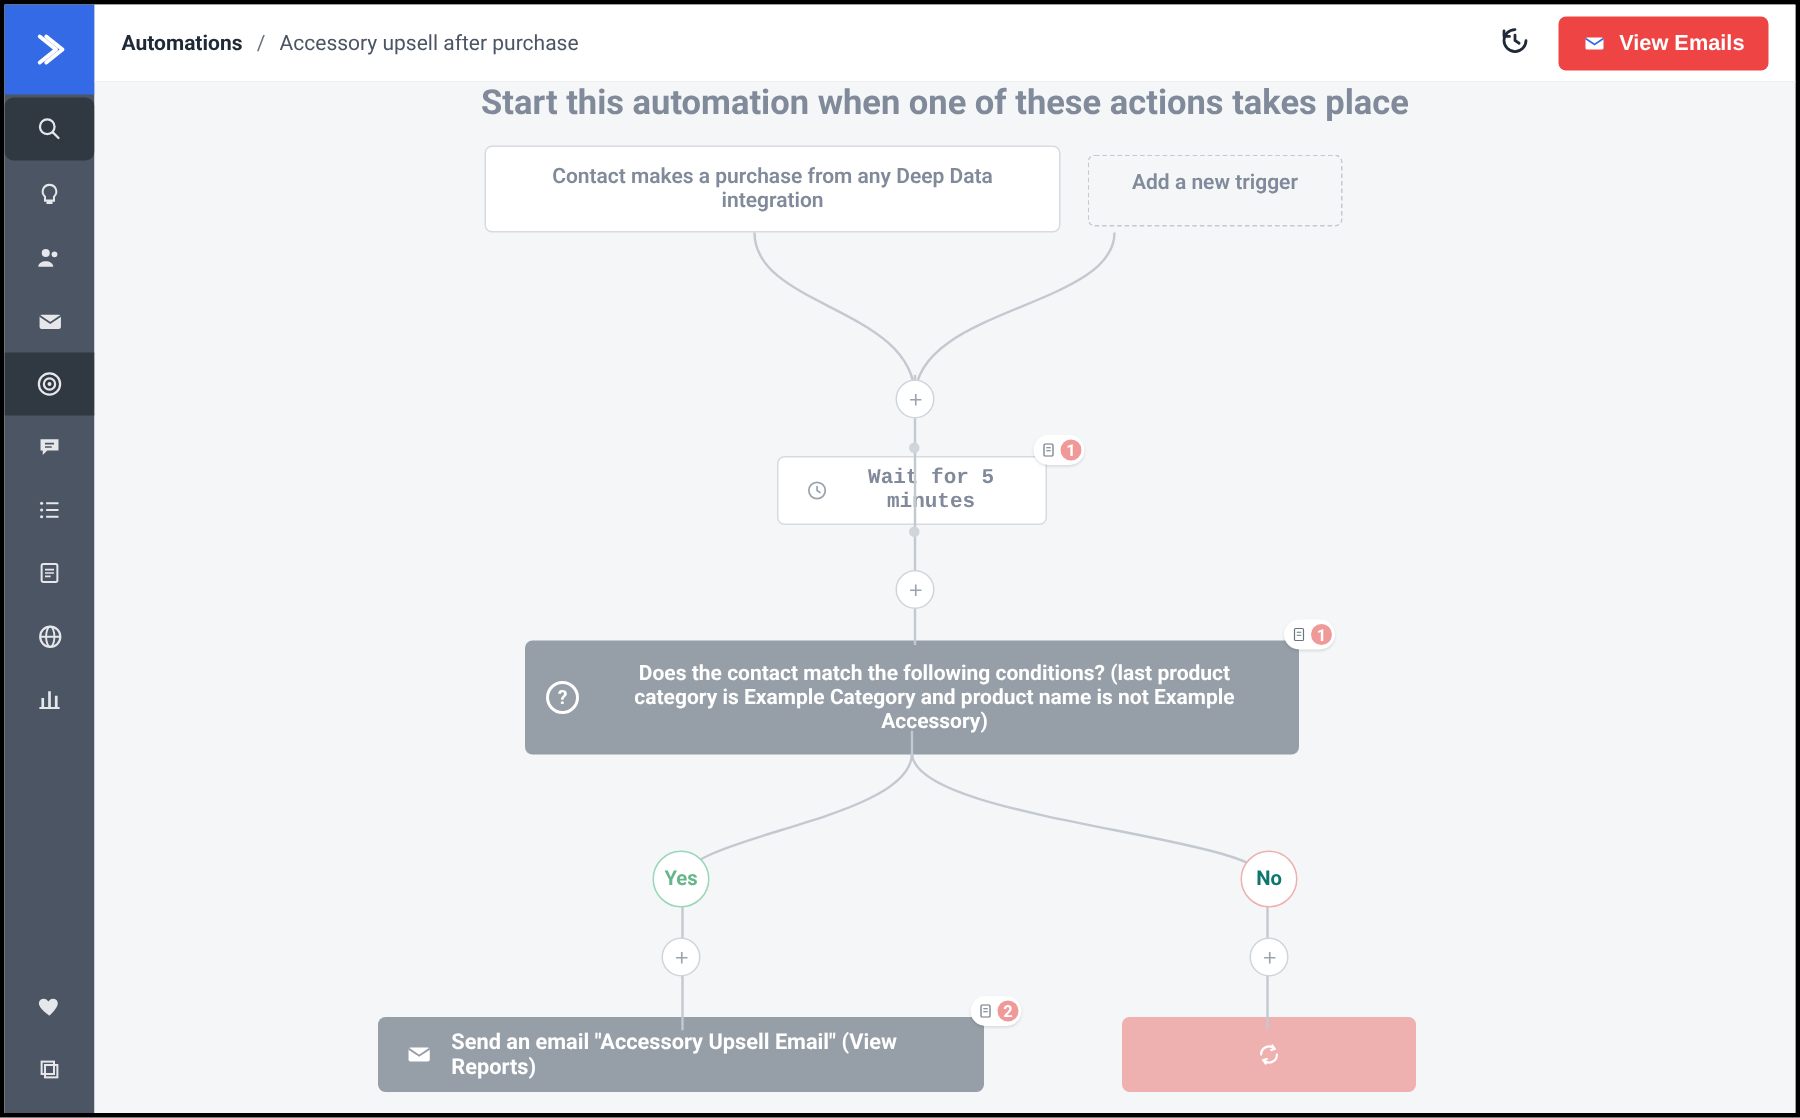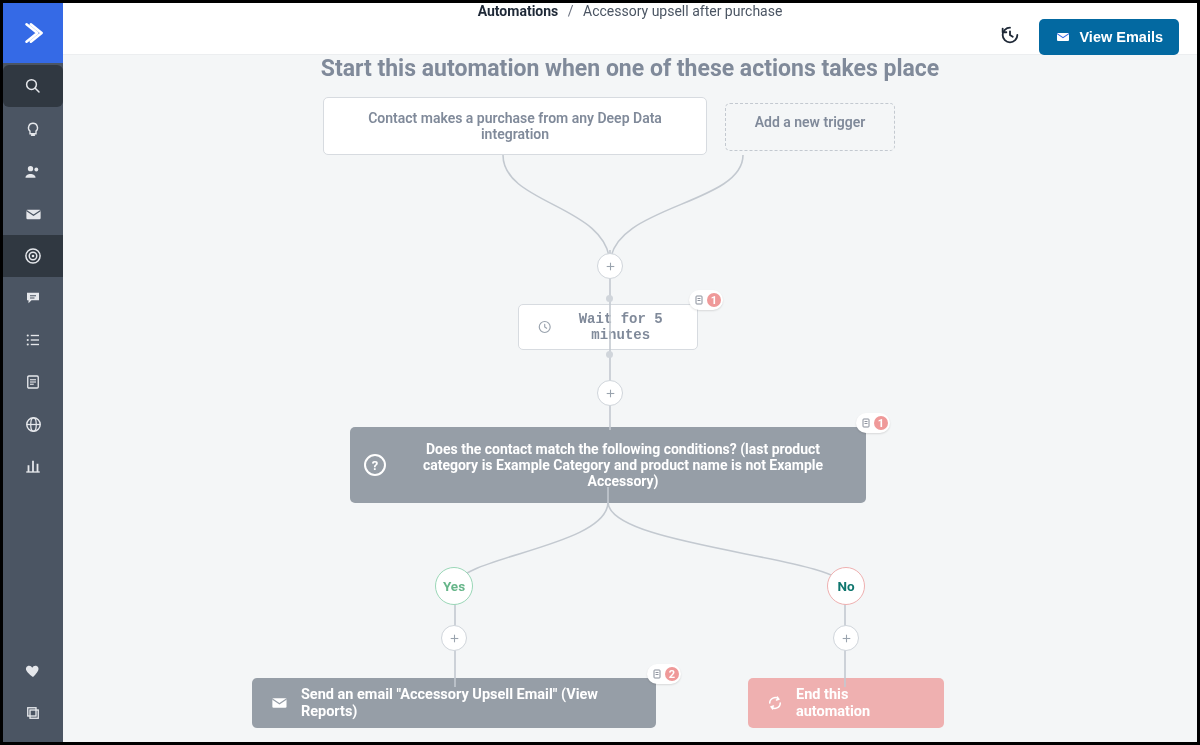--- a/index.html
+++ b/index.html
@@ -4,27 +4,27 @@
 <style>
 * { box-sizing: border-box; margin: 0; padding: 0; }
 body { font-family: -apple-system, BlinkMacSystemFont, 'Segoe UI', Roboto, Helvetica, Arial, sans-serif; background: #000; width: 1200px; height: 745px; overflow: hidden; }
 .frame { background: #fff; margin: 3px; width: 1194px; height: 739px; position: relative; overflow: hidden; }
 .sidebar { position: absolute; left: 0; top: 0; width: 60px; height: 100%; background: #4b5563; }
 .sidebar-logo { width: 60px; height: 60px; background: #356ae6; display: flex; align-items: center; justify-content: center; }
 .sidebar-item { width: 60px; height: 42px; display: flex; align-items: center; justify-content: center; color: #d1d5db; cursor: pointer; }
 .sidebar-item.first { height: 42px; background: #303841; border-radius: 6px; margin: 2px 0; }
 .sidebar-item.active { background: #303841; }
 .sidebar-bottom { position: absolute; bottom: 8px; left: 0; width: 60px; }
-.topbar { position: absolute; left: 60px; top: 0; right: 0; height: 52px; display: flex; align-items: center; padding: 0 18px; border-bottom: 1px solid #eceef0; background: #fff; flex-direction: column; }
+.topbar { position: absolute; left: 60px; top: 0; right: 0; height: 52px; display: flex; align-items: center; padding: 0 18px; border-bottom: 1px solid #eceef0; background: #fff; }
 .breadcrumb { font-size: 14px; color: #1f2937; font-weight: 700; }
 .breadcrumb .sep { color: #6b7280; margin: 0 6px; font-weight: 400; }
 .breadcrumb .crumb2 { color: #4b5563; font-weight: 400; }
 .topbar-right { margin-left: auto; display: flex; align-items: center; gap: 18px; }
 .history-btn { color: #1f2937; cursor: pointer; }
-.view-emails-btn { background: #0369a1; color: #fff; border: none; border-radius: 5px; padding: 10px 16px; font-size: 14.5px; font-weight: 600; display: flex; align-items: center; gap: 8px; cursor: pointer; }
+.view-emails-btn { background: #ef4444; color: #fff; border: none; border-radius: 5px; padding: 10px 16px; font-size: 14.5px; font-weight: 600; display: flex; align-items: center; gap: 8px; cursor: pointer; }
 .canvas { position: absolute; left: 60px; top: 52px; right: 0; bottom: 0; background: #f4f6f7; overflow: hidden; }
 .headline { text-align: center; font-size: 23px; font-weight: 700; color: #808a9a; }
 .node { position: absolute; background: #fff; border: 1px solid #d7dbe0; border-radius: 5px; text-align: center; padding: 10px 18px; color: #808a9a; font-size: 14px; font-weight: 600; cursor: pointer; }
 .trigger1 { left: 260px; top: 42px; width: 384px; height: 58px; display: flex; align-items: center; justify-content: center; }
 .trigger-add { left: 662px; top: 48px; width: 170px; height: 48px; border: 1px dashed #c3c9d0; background: transparent; display: flex; justify-content: center; }
 .plus-circle { position: absolute; width: 26px; height: 26px; border-radius: 50%; background: #fff; border: 1.5px solid #d0d5db; display: flex; align-items: center; justify-content: center; color: #9aa3ae; font-size: 16px; cursor: pointer; z-index: 5; }
 .plus1 { left: 534px; top: 198px; }
 .plus2 { left: 534px; top: 325px; }
 .plus3 { left: 378px; top: 570px; }
 .plus4 { left: 770px; top: 570px; }
@@ -270,16 +270,15 @@
           <line x1="9" y1="13" x2="15" y2="13" stroke="#6b7280" stroke-width="1.5"></line>
         </svg>
       <span class="badge-count">2</span>
     </div>
 
     <div class="action-node end-auto">
       <svg width="18" height="18" viewBox="0 0 24 24">
           <path d="M5 12a7 7 0 0112-5M19 12a7 7 0 01-12 5" stroke="#fff" stroke-width="2" fill="none" stroke-linecap="round"></path>
           <path d="M15 4l2 3-3 1M9 20l-2-3 3-1" stroke="#fff" stroke-width="2" fill="none" stroke-linecap="round" stroke-linejoin="round"></path>
         </svg>
-      <span>End this automation</span>
     </div>
   </div>
 </div>
 
 </body></html>

